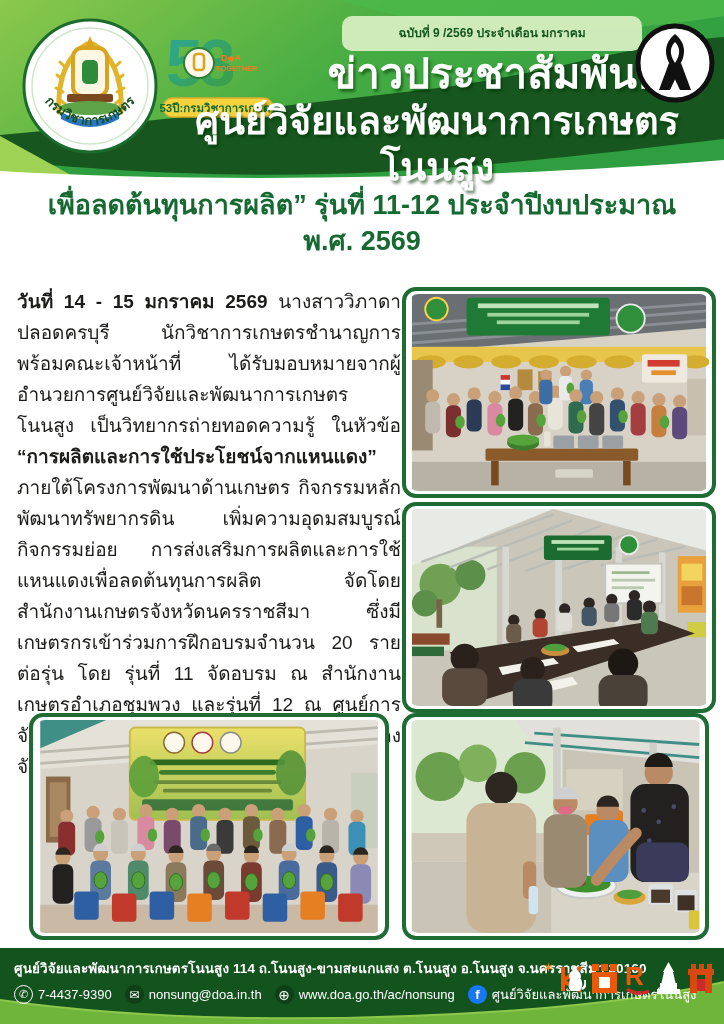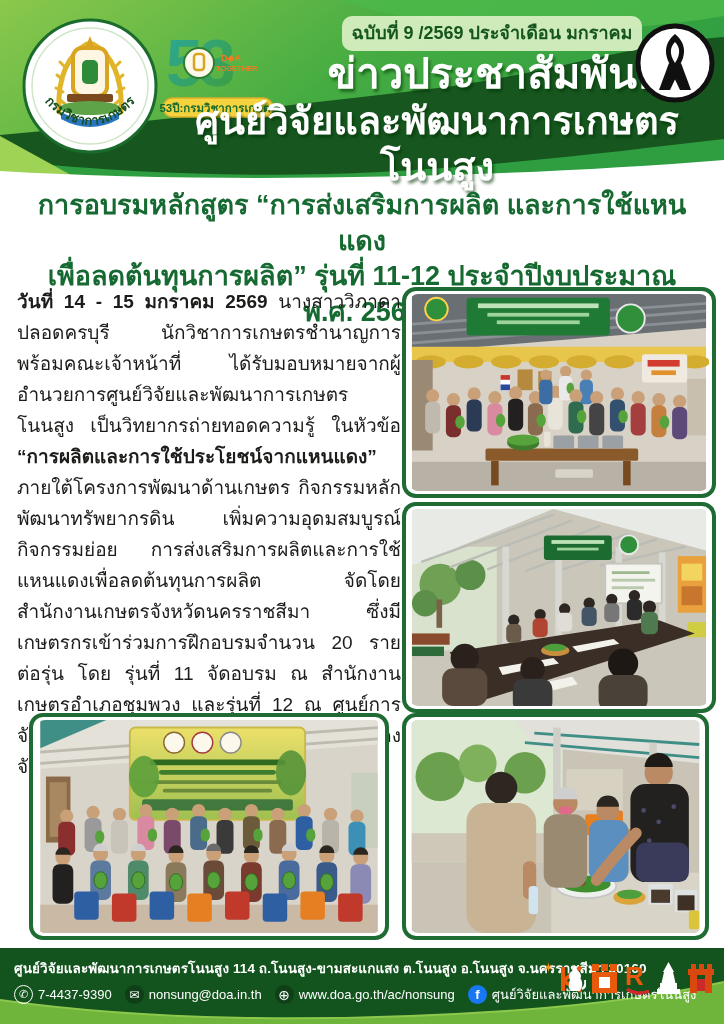--- a/index.html
+++ b/index.html
@@ -7,21 +7,21 @@
   body { font-family:"Liberation Sans","DejaVu Sans",sans-serif; }
   .page { position:relative; width:724px; height:1024px; background:#ffffff; overflow:hidden; margin:0 auto; }
 
   
   .header { position:absolute; left:0; top:0; width:724px; height:180px; }
   .header-bg { position:absolute; left:0; top:0; }
   .doa-seal { position:absolute; left:21px; top:16px; }
   .logo53 { position:absolute; left:158px; top:16px; }
   .issue-badge { position:absolute; left:342px; top:16px; width:300px; height:35px;
     background:rgba(219,240,196,0.92); border-radius:10px; color:#14561E;
-    font-size:18px; font-weight:700; text-align:center; line-height:35px; }
+    font-size:12px; font-weight:700; text-align:center; line-height:35px; }
   .title1 { position:absolute; left:320px; top:50px; width:350px; text-align:center;
     color:#fff; font-size:42px; font-weight:800; line-height:1.15;
     text-shadow:2px 3px 3px rgba(0,50,0,.55); }
   .title2 { position:absolute; left:150px; top:99px; width:574px; text-align:center;
     color:#fff; font-size:38px; font-weight:800; line-height:1.2;
     text-shadow:2px 3px 3px rgba(0,50,0,.55); }
   .ribbon { position:absolute; right:9px; top:23px; }
 
   
   .headline { position:absolute; left:30px; top:188px; width:664px; text-align:center;
@@ -119,21 +119,20 @@
     <svg class="ribbon" width="80" height="80" viewBox="0 0 80 80">
       <circle cx="40" cy="40" r="37" fill="#ffffff" stroke="#101010" stroke-width="5"></circle>
       <path d="M40,11 C29,20 27,33 40,49 C53,33 51,20 40,11 Z" fill="#101010"></path>
       <path d="M40,19 C35,24 34,31 40,40 C46,31 45,24 40,19 Z" fill="#ffffff"></path>
       <path d="M34,40 L24,67 L35,67 L44,48 Z" fill="#101010"></path>
       <path d="M46,40 L56,67 L45,67 L36,48 Z" fill="#101010"></path>
     </svg>
   </header>
 
   <section class="headline">
-    <div>การอบรมหลักสูตร “การส่งเสริมการผลิต และการใช้แหนแดง</div>
     <div>เพื่อลดต้นทุนการผลิต” รุ่นที่ 11-12 ประจำปีงบประมาณ พ.ศ. 2569</div>
   </section>
 
   <p class="article"><b>วันที่ 14 - 15 มกราคม 2569</b><span> นางสาววิภาดา ปลอดครบุรี นักวิชาการเกษตรชำนาญการ พร้อมคณะเจ้าหน้าที่ ได้รับมอบหมายจากผู้อำนวยการศูนย์วิจัยและพัฒนาการเกษตรโนนสูง เป็นวิทยากรถ่ายทอดความรู้ ในหัวข้อ </span><b>“การผลิตและการใช้ประโยชน์จากแหนแดง”</b><span> ภายใต้โครงการพัฒนาด้านเกษตร กิจกรรมหลักพัฒนาทรัพยากรดิน เพิ่มความอุดมสมบูรณ์ กิจกรรมย่อย การส่งเสริมการผลิตและการใช้แหนแดงเพื่อลดต้นทุนการผลิต จัดโดย สำนักงานเกษตรจังหวัดนครราชสีมา ซึ่งมีเกษตรกรเข้าร่วมการฝึกอบรมจำนวน 20 รายต่อรุ่น โดย รุ่นที่ 11 จัดอบรม ณ สำนักงานเกษตรอำเภอชุมพวง และรุ่นที่ 12 ณ ศูนย์การจัดการดินปุ๋ยชุมชนบ้านหวาย อำเภอโนนแดง จังหวัดนครราชสีมา</span></p>
 
   <div class="photo photo1">
     <svg width="300" height="197" viewBox="0 0 312 209">
       <rect width="312" height="209" fill="#D8D2C6"></rect>
       <polygon points="0,0 312,0 312,36 0,62" fill="#6A6F74"></polygon>
       <path d="M0,52 L312,28 M0,42 L312,18 M0,32 L312,10" stroke="#8A9096" stroke-width="3"></path>

